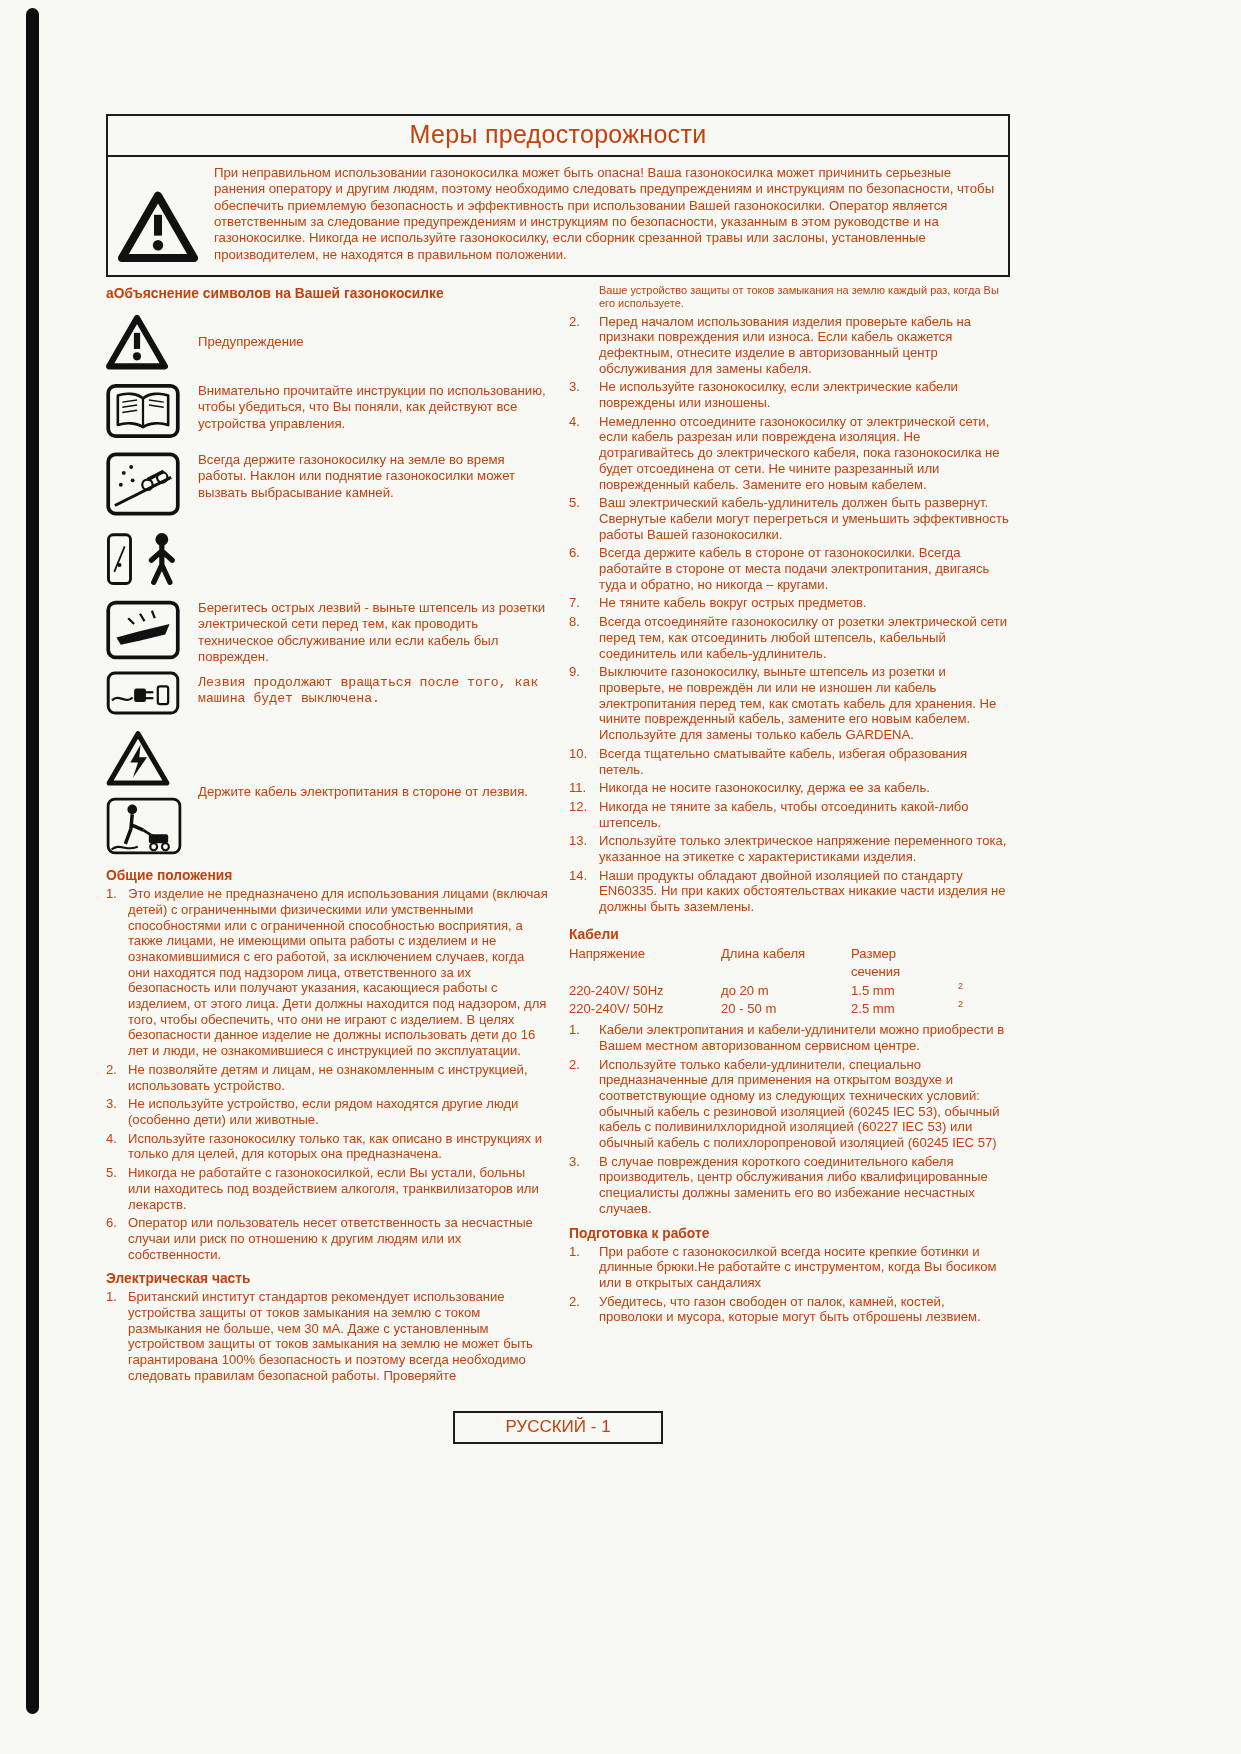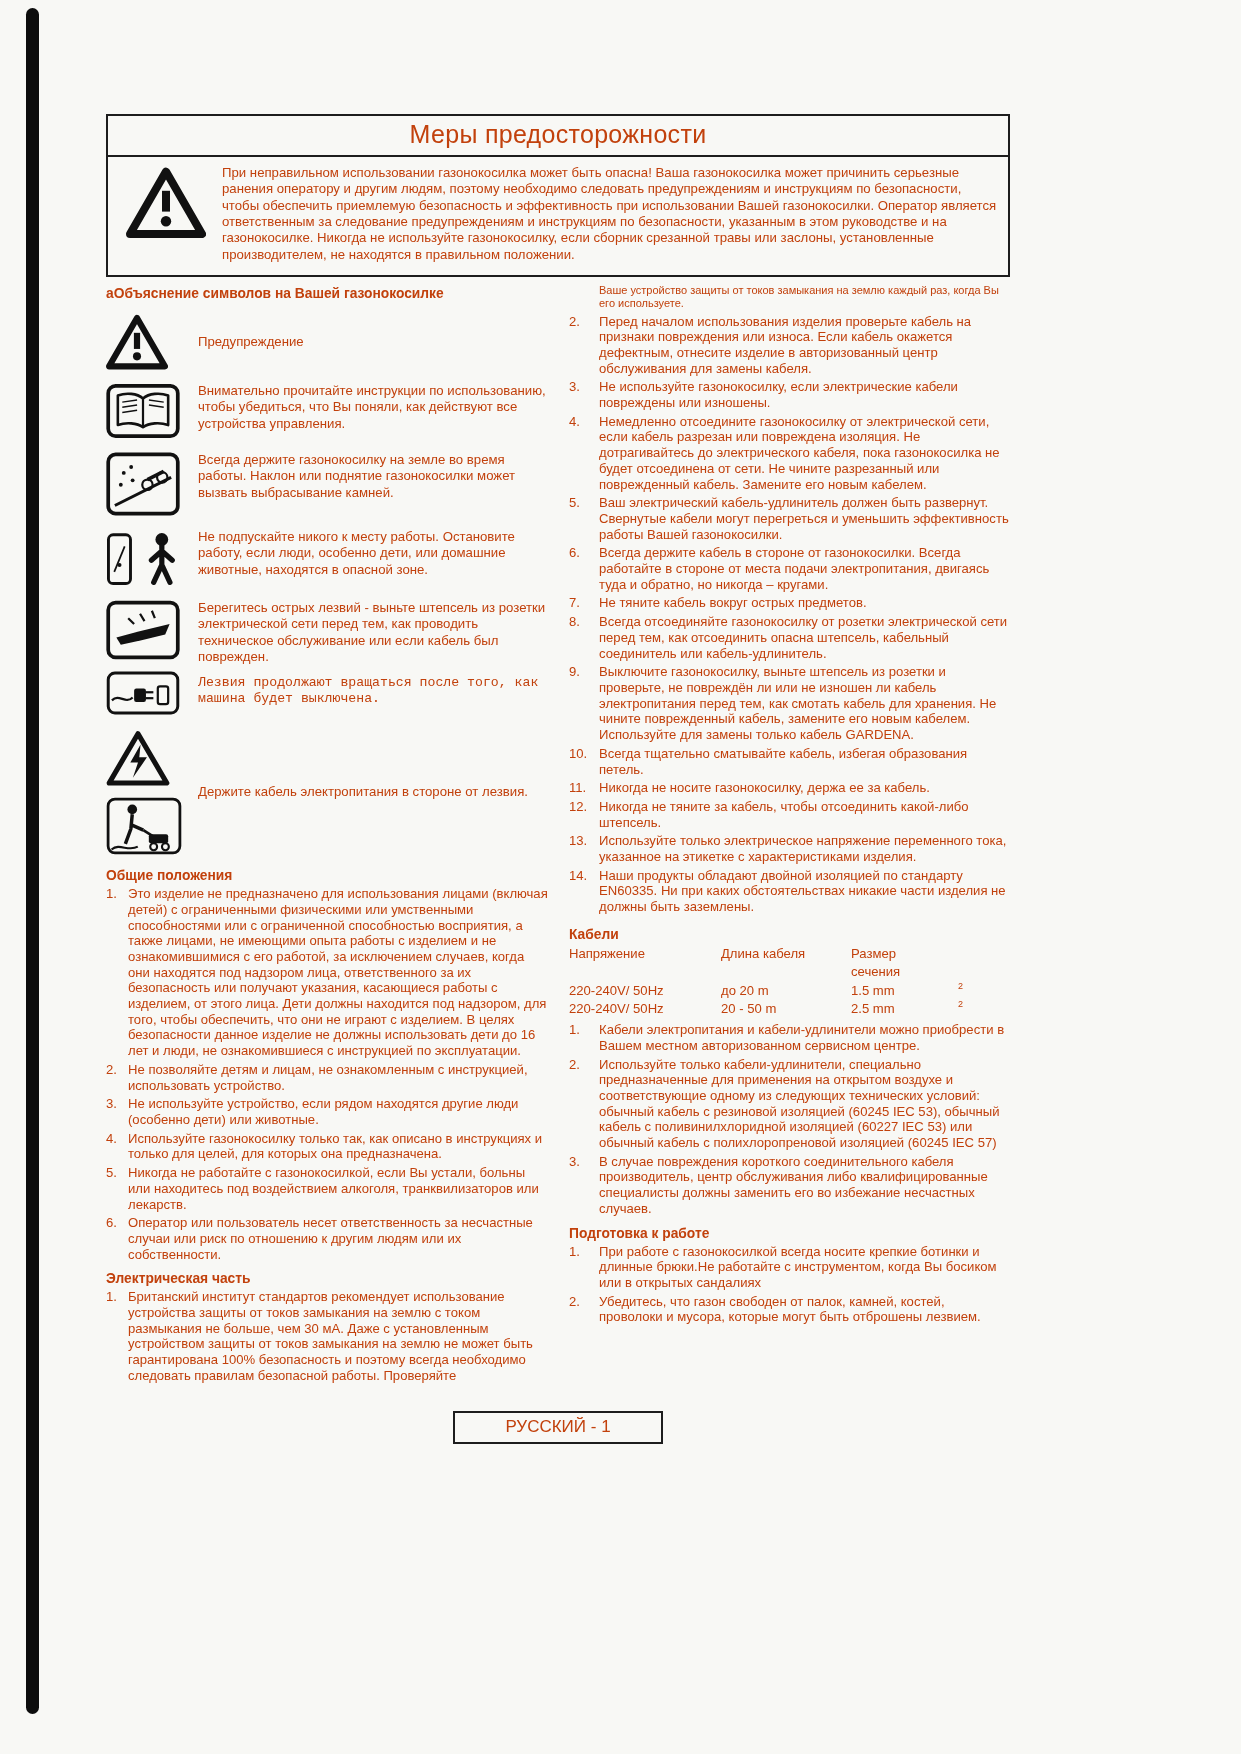--- a/index.html
+++ b/index.html
@@ -13,21 +13,21 @@
     background:#0d0d0d; border-radius:7px;
   }
   .content { position:absolute; left:106px; top:114px; width:904px; }
 
   .title-box {
     border:2px solid #1d1d1d; text-align:center;
     font-size:25px; padding:4px 0 6px; letter-spacing:.3px;
   }
   .intro-box {
     border:2px solid #1d1d1d; border-top:none;
-    display:flex; gap:12px; padding:8px 10px 12px 14px; align-items:flex-start;
+    display:flex; gap:12px; padding:8px 10px 12px 6px; align-items:flex-end;
   }
   .intro-icon { flex:0 0 88px; display:flex; justify-content:center; }
   .intro-text { flex:1; font-size:13.2px; line-height:1.24; }
 
   .cols { display:flex; gap:21px; margin-top:7px; }
   .col-left { flex:0 0 442px; }
   .col-right { flex:1; min-width:0; }
 
   .sym-heading { font-weight:bold; font-size:13.8px; margin:2px 0 12px; }
   .sym-row { display:flex; gap:12px; margin-bottom:13px; }
@@ -129,21 +129,20 @@
         <div class="sym-row">
           <span class="sym-icons">
             <svg width="78" height="58" viewBox="0 0 134 100">
               <rect x="4" y="10" width="38" height="84" rx="8" fill="none" stroke="#111" stroke-width="5"></rect>
               <path d="M14 74 L32 30" stroke="#111" stroke-width="3"></path>
               <circle cx="23" cy="62" r="3.5" fill="#111"></circle>
               <circle cx="96" cy="18" r="11" fill="#111"></circle>
               <path d="M96 29 L96 62 M96 38 L78 54 M96 38 L114 54 M96 62 L82 92 M96 62 L110 92" stroke="#111" stroke-width="9" stroke-linecap="round" fill="none"></path>
             </svg>
           </span>
-          <div class="sym-text">Не подпускайте никого к месту работы. Остановите работу, если люди, особенно дети, или домашние животные, находятся в опасной зоне.</div>
         </div>
 
         <div class="sym-row">
           <span class="sym-icons">
             <span>
               <svg width="74" height="60" viewBox="0 0 100 80">
                 <rect x="3" y="3" width="94" height="74" rx="10" fill="none" stroke="#111" stroke-width="5"></rect>
                 <path d="M14 50 L44 42 L86 32 L80 46 L48 54 L20 60 Z" fill="#111"></path>
                 <path d="M30 24 L38 32 M46 18 L52 28 M62 14 L66 24" stroke="#111" stroke-width="3"></path>
               </svg>
@@ -243,21 +242,21 @@
         <div class="li">
             <span class="n">6.</span>
             <span class="t">Всегда держите кабель в стороне от газонокосилки. Всегда работайте в стороне от места подачи электропитания, двигаясь туда и обратно, но никогда – кругами.</span>
           </div>
         <div class="li">
             <span class="n">7.</span>
             <span class="t">Не тяните кабель вокруг острых предметов.</span>
           </div>
         <div class="li">
             <span class="n">8.</span>
-            <span class="t">Всегда отсоединяйте газонокосилку от розетки электрической сети перед тем, как отсоединить опасна штепсель, кабельный соединитель или кабель-удлинитель.</span>
+            <span class="t">Всегда отсоединяйте газонокосилку от розетки электрической сети перед тем, как отсоединить любой штепсель, кабельный соединитель или кабель-удлинитель.</span>
           </div>
         <div class="li">
             <span class="n">9.</span>
             <span class="t">Выключите газонокосилку, выньте штепсель из розетки и проверьте, не повреждён ли или не изношен ли кабель электропитания  перед тем, как смотать кабель для хранения. Не чините поврежденный кабель, замените его новым кабелем. Используйте для замены только кабель GARDENA.</span>
           </div>
         <div class="li">
             <span class="n">10.</span>
             <span class="t">Всегда тщательно сматывайте кабель, избегая образования петель.</span>
           </div>
         <div class="li">

